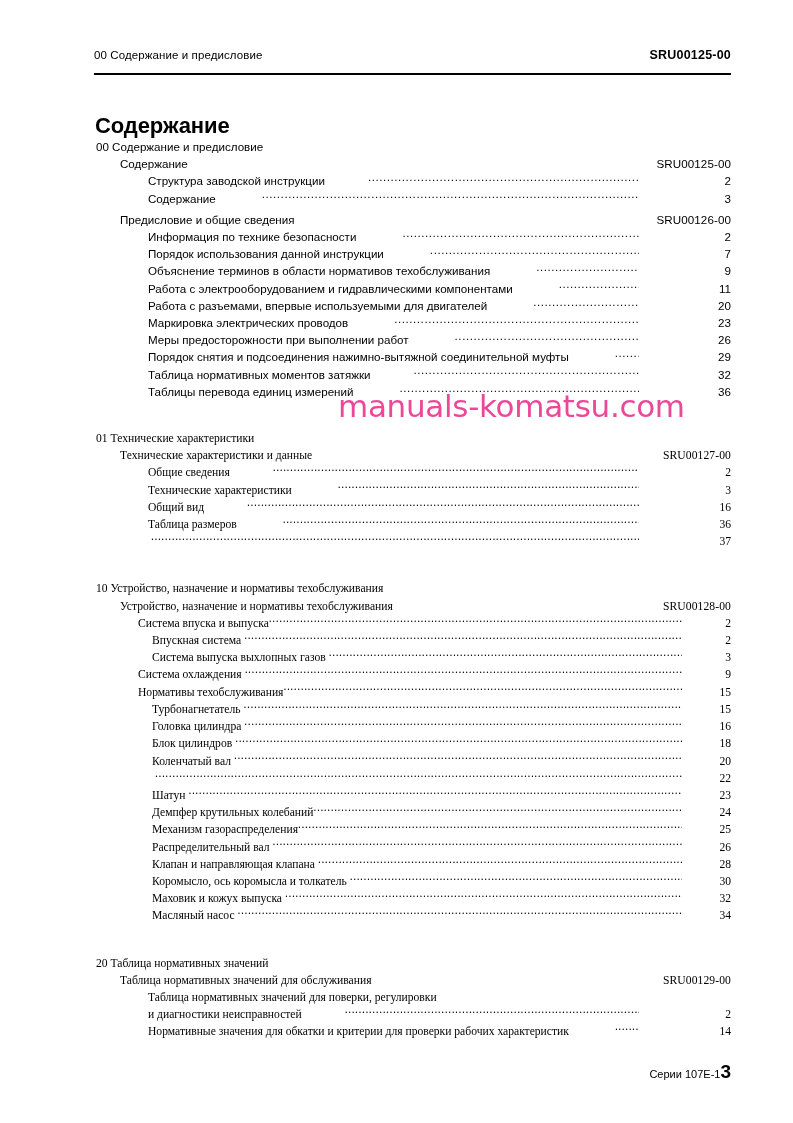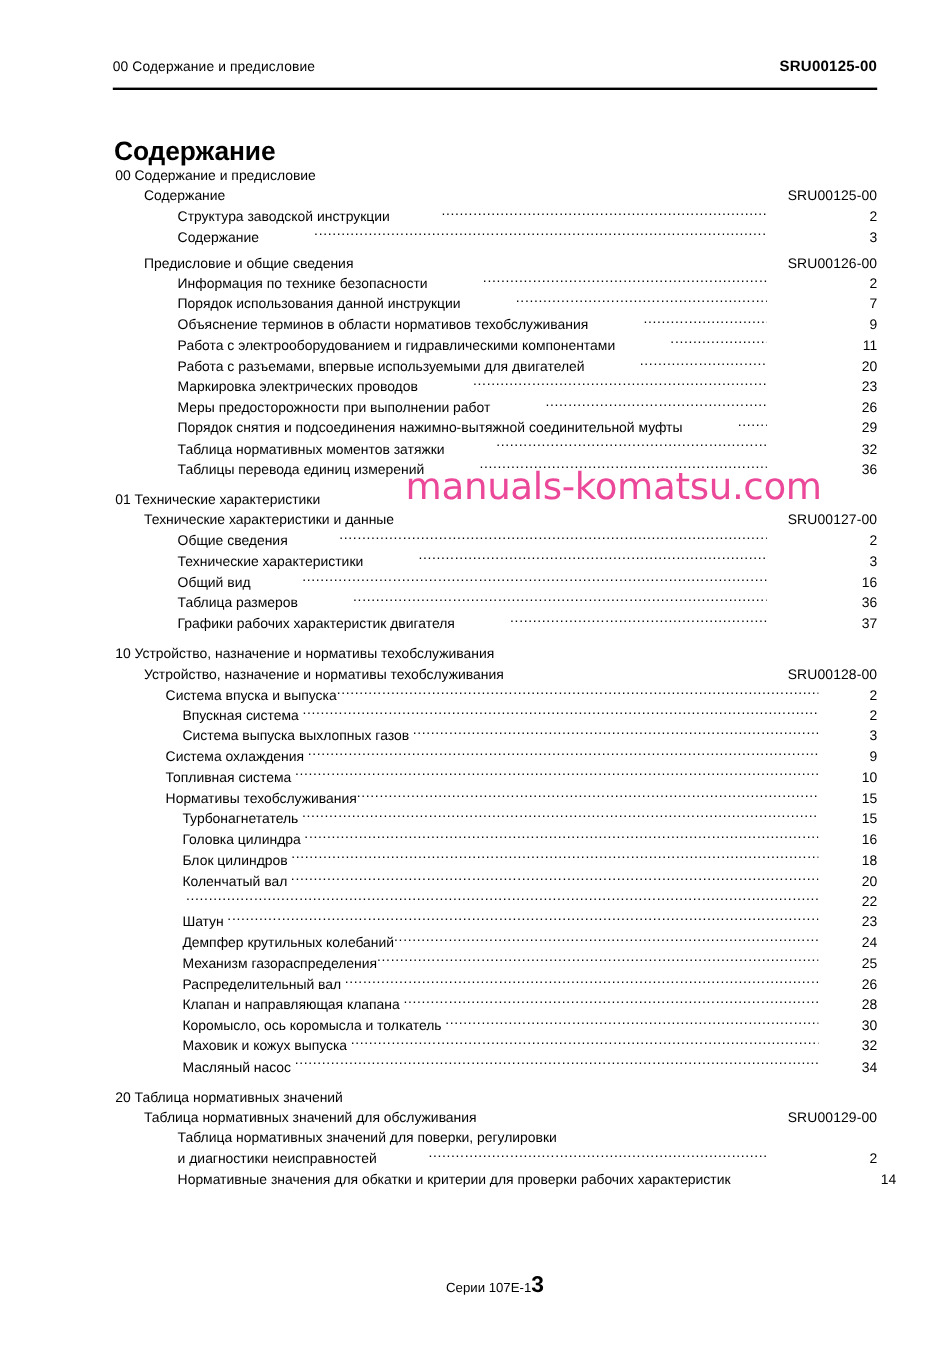--- a/index.html
+++ b/index.html
@@ -59,21 +59,21 @@
 
   
   .toc {
     position: absolute;
     left: 94px;
     top: 138px;
     width: 637px;
   }
 
   .group { margin-bottom: 0px; }
-  .group + .group { margin-top: 8px; }
+  .group + .group { margin-top: 30px; font-family: Liberation Serif, serif; }
 
   .row {
     display: flex;
     align-items: baseline;
     font-size: 11.6px;
     line-height: 17.2px;
     white-space: nowrap;
   }
 
   
@@ -140,21 +140,21 @@
     white-space: nowrap;
   }
 
   
   .footer {
     position: absolute;
     left: 94px;
     top: 1061px;
     width: 637px;
     display: flex;
-    justify-content: center;
+    justify-content: flex-end;
     align-items: baseline;
   }
   .footer-left { font-size: 11px; }
   .footer-right { font-size: 19px; font-weight: bold; }
 </style>
 </head>
 <body>
 
 <div class="page">
 
@@ -265,21 +265,20 @@
           <span class="label">Общий вид</span>
           <span class="leader tight"></span>
           <span class="pageno">16</span>
         </div>
         <div class="row lvl2">
           <span class="label">Таблица размеров</span>
           <span class="leader"></span>
           <span class="pageno">36</span>
         </div>
         <div class="row lvl2">
-          <span class="label">Графики рабочих характеристик двигателя</span>
           <span class="leader"></span>
           <span class="pageno">37</span>
         </div>
       </div>
       <div class="group">
         <div class="row lvl0">
           <span class="label">10 Устройство, назначение и нормативы техобслуживания</span>
         </div>
         <div class="row lvl1">
           <span class="label">Устройство, назначение и нормативы техобслуживания</span>
@@ -300,25 +299,20 @@
           <span class="label">Система выпуска выхлопных газов</span>
           <span class="leader"></span>
           <span class="pageno">3</span>
         </div>
         <div class="row lvl2b">
           <span class="label">Система охлаждения</span>
           <span class="leader"></span>
           <span class="pageno">9</span>
         </div>
         <div class="row lvl2b">
-          <span class="label">Топливная система</span>
-          <span class="leader"></span>
-          <span class="pageno">10</span>
-        </div>
-        <div class="row lvl2b">
           <span class="label">Нормативы техобслуживания</span>
           <span class="leader tight"></span>
           <span class="pageno">15</span>
         </div>
         <div class="row lvl3">
           <span class="label">Турбонагнетатель</span>
           <span class="leader"></span>
           <span class="pageno">15</span>
         </div>
         <div class="row lvl3">

